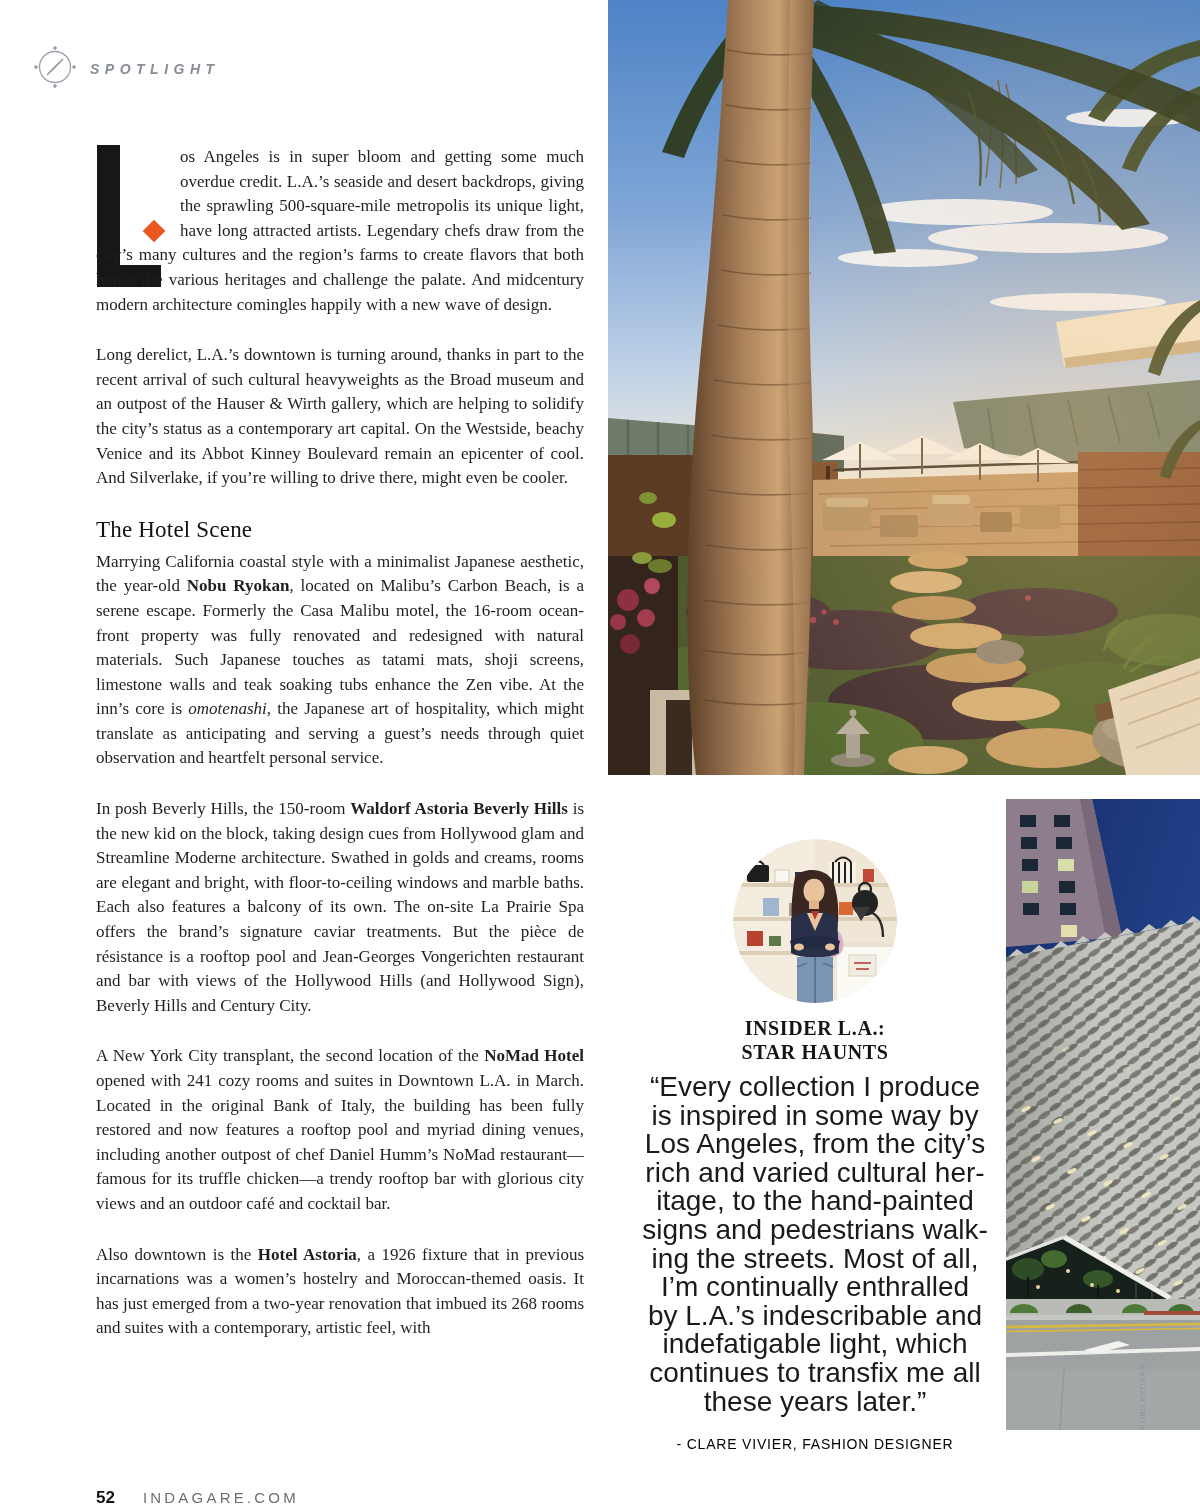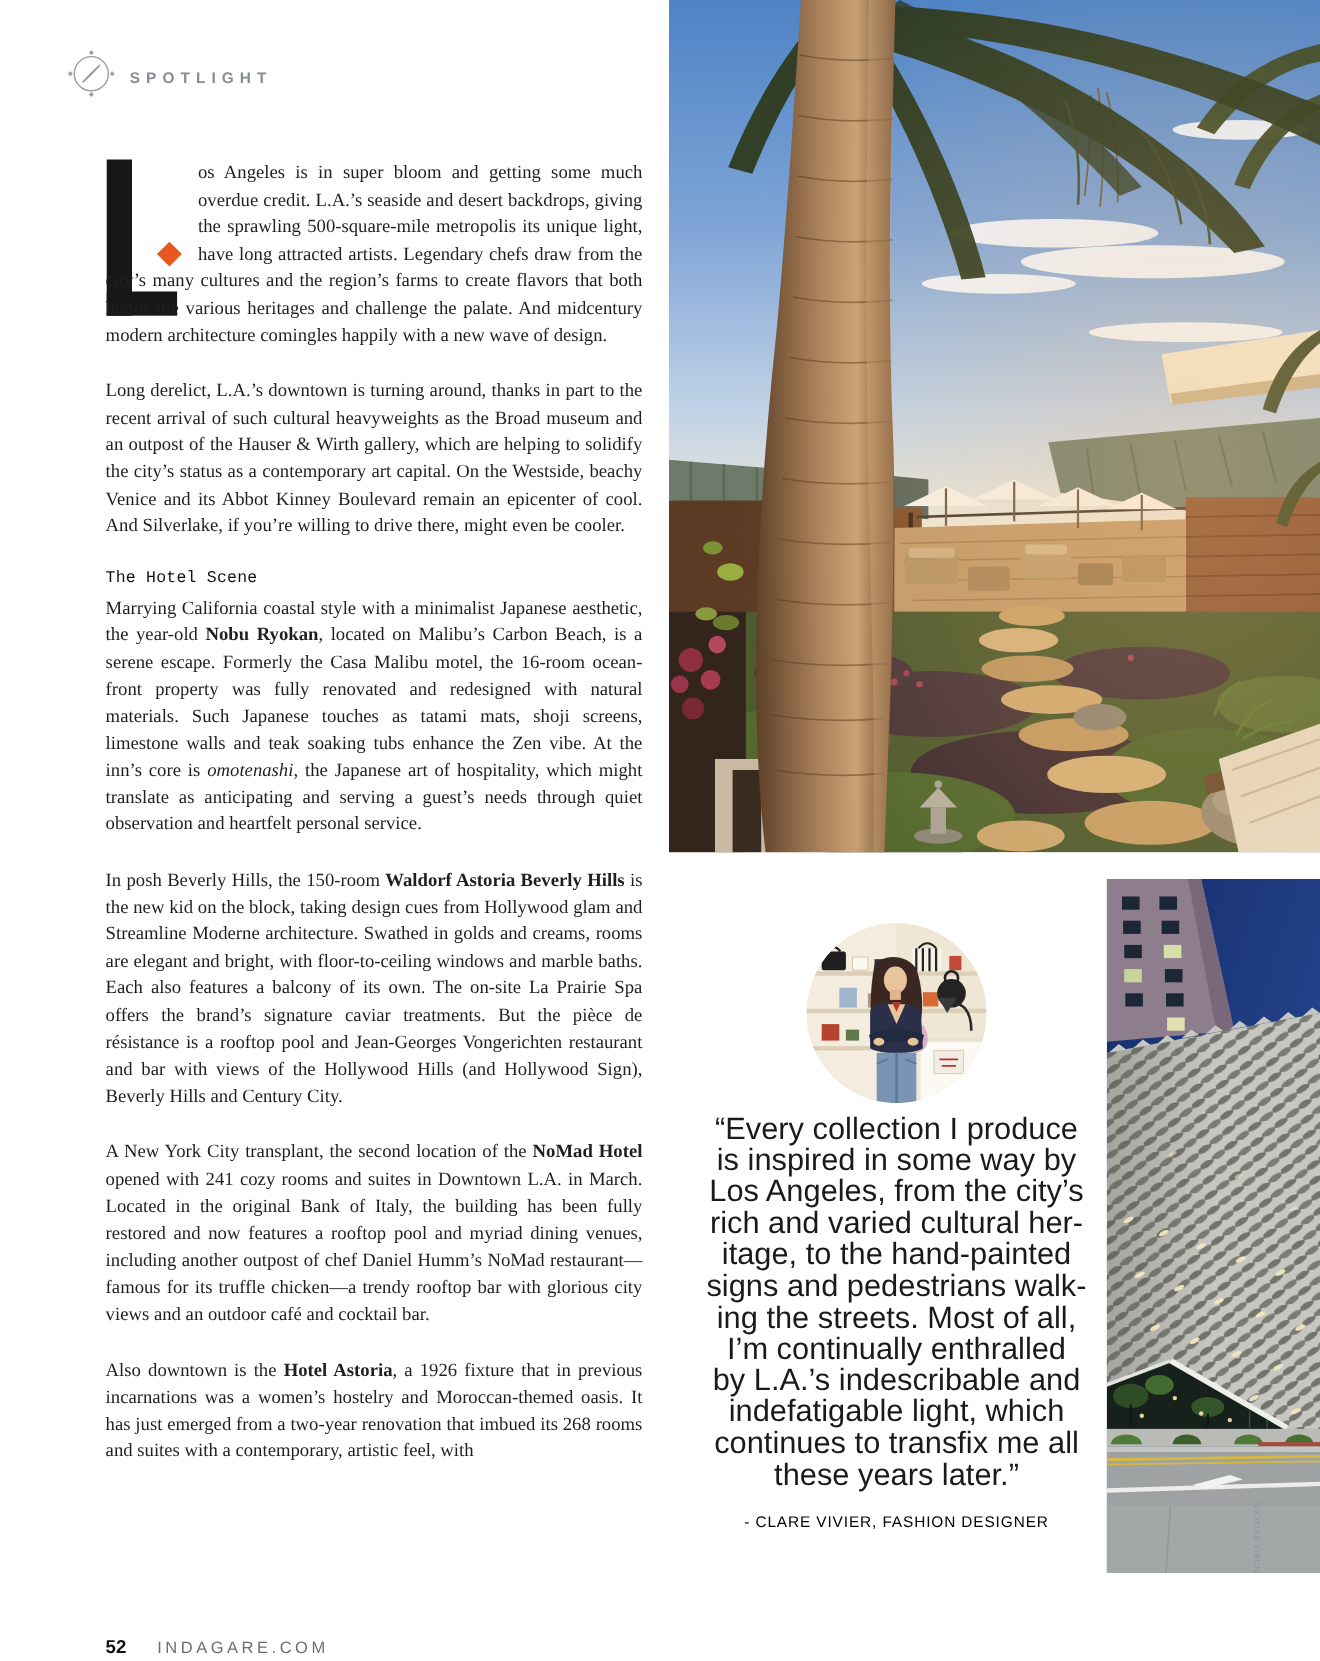--- a/index.html
+++ b/index.html
@@ -1,41 +1,41 @@
 <!DOCTYPE html>
 <html><head>
 <meta charset="utf-8">
 <style>
   html,body{margin:0;padding:0;background:#ffffff;}
   .page{position:relative;width:1200px;height:1510px;background:#fff;overflow:hidden;
         font-family:"Liberation Serif",serif;color:#1f1f1f;}
 
   
-  .kicker{position:absolute;left:60px;top:44px;display:flex;align-items:center;gap:12px;}
+  .kicker{position:absolute;left:32px;top:44px;display:flex;align-items:center;gap:12px;font-style:italic;}
   .kicker-label{font-family:"Liberation Sans",sans-serif;font-size:14px;font-weight:600;
                 letter-spacing:5.5px;color:#878c95;}
 
   
   .hero{position:absolute;left:608px;top:0;width:592px;height:775px;overflow:hidden;}
   .hero svg{display:block;width:100%;height:100%;}
 
   
   .left-col{position:absolute;left:96px;top:145px;width:488px;}
   .dcap{position:absolute;left:1px;top:0;width:64px;height:142px;}
   .dcap .stem{position:absolute;left:0;top:0;width:23px;height:142px;background:#171717;}
   .dcap .foot{position:absolute;left:0;bottom:0;width:64px;height:22px;background:#171717;}
   .dcap .sr{position:absolute;opacity:0;font-size:2px;}
   .bullet-diamond{position:absolute;left:50px;top:78px;width:16px;height:16px;
                   background:#E8571F;transform:rotate(45deg);}
   .article-body{position:relative;}
   .article-body p{margin:0 0 26px;font-size:17px;line-height:24.6px;text-align:justify;color:#1f1f1f;}
   .article-body p .b{font-weight:bold;}
   .article-body p .i{font-style:italic;}
   .cap-spacer{float:left;width:84px;height:76px;}
-  .scene-heading{margin:0 0 7px;font-family:Liberation Mono, monospace;font-size:15px;
+  .scene-heading{margin:0 0 7px;font-family:Liberation Serif, serif;font-size:23px;
                  font-weight:500;letter-spacing:.2px;color:#121212;}
 
   
   .quote-col{position:absolute;left:619px;top:839px;width:392px;text-align:center;}
   .portrait{width:164px;height:164px;border-radius:50%;overflow:hidden;margin:0 auto;}
   .portrait svg{display:block;width:100%;height:100%;}
   .insider-heading{margin-top:13px;font-family:"Liberation Serif",serif;font-weight:bold;
                    font-size:20px;line-height:24px;letter-spacing:.6px;color:#141414;
                    white-space:pre-line;}
   .pull-quote{margin-top:9px;font-family:"Liberation Sans",sans-serif;font-weight:500;
@@ -393,20 +393,22 @@
           <path d="M57,102 C70,95 94,95 107,102 L104,114 C90,106 74,106 60,114 Z" fill="#222A42"></path>
           <ellipse cx="66" cy="108" rx="5" ry="3.6" fill="#E9C39C"></ellipse>
           <ellipse cx="97" cy="108" rx="5" ry="3.6" fill="#E9C39C"></ellipse>
           <rect x="64" y="118" width="36" height="46" fill="#7C94B4"></rect>
           <line x1="82" y1="118" x2="82" y2="164" stroke="#5C7492" stroke-width="2"></line>
           <line x1="64" y1="128" x2="74" y2="124" stroke="#5C7492" stroke-width="1.6"></line>
           <line x1="100" y1="128" x2="90" y2="124" stroke="#5C7492" stroke-width="1.6"></line>
         </g>
       </svg>
     </div>
+    <div class="insider-heading">INSIDER L.A.:
+STAR HAUNTS</div>
     <div class="pull-quote">“Every collection I produce
 is inspired in some way by
 Los Angeles, from the city’s
 rich and varied cultural her-
 itage, to the hand-painted
 signs and pedestrians walk-
 ing the streets. Most of all,
 I’m continually enthralled
 by L.A.’s indescribable and
 indefatigable light, which

